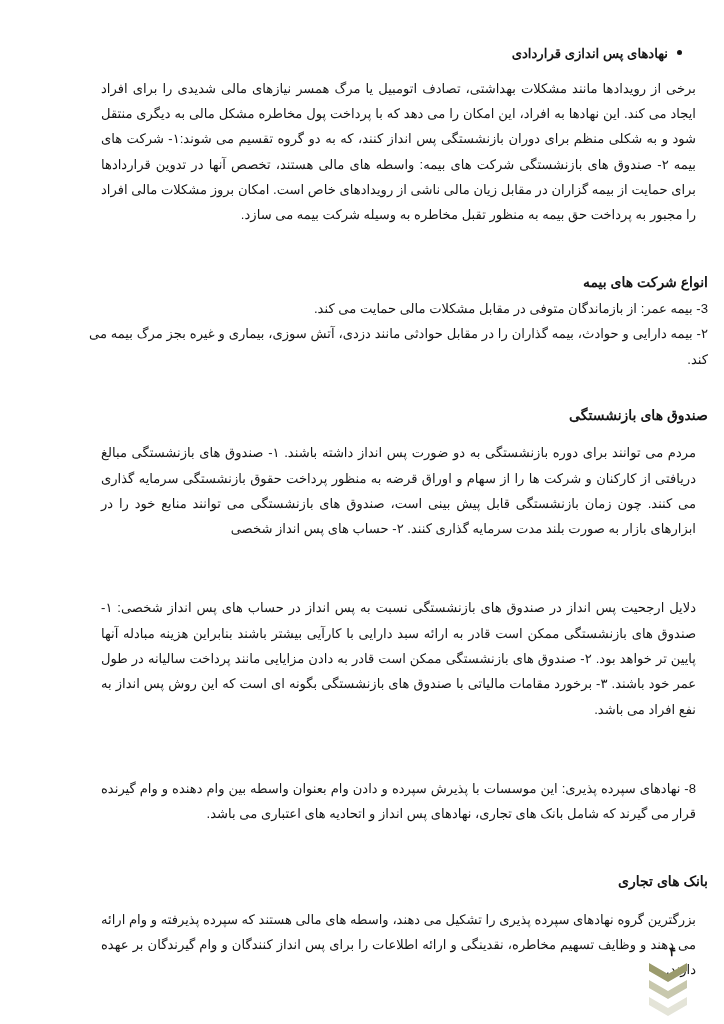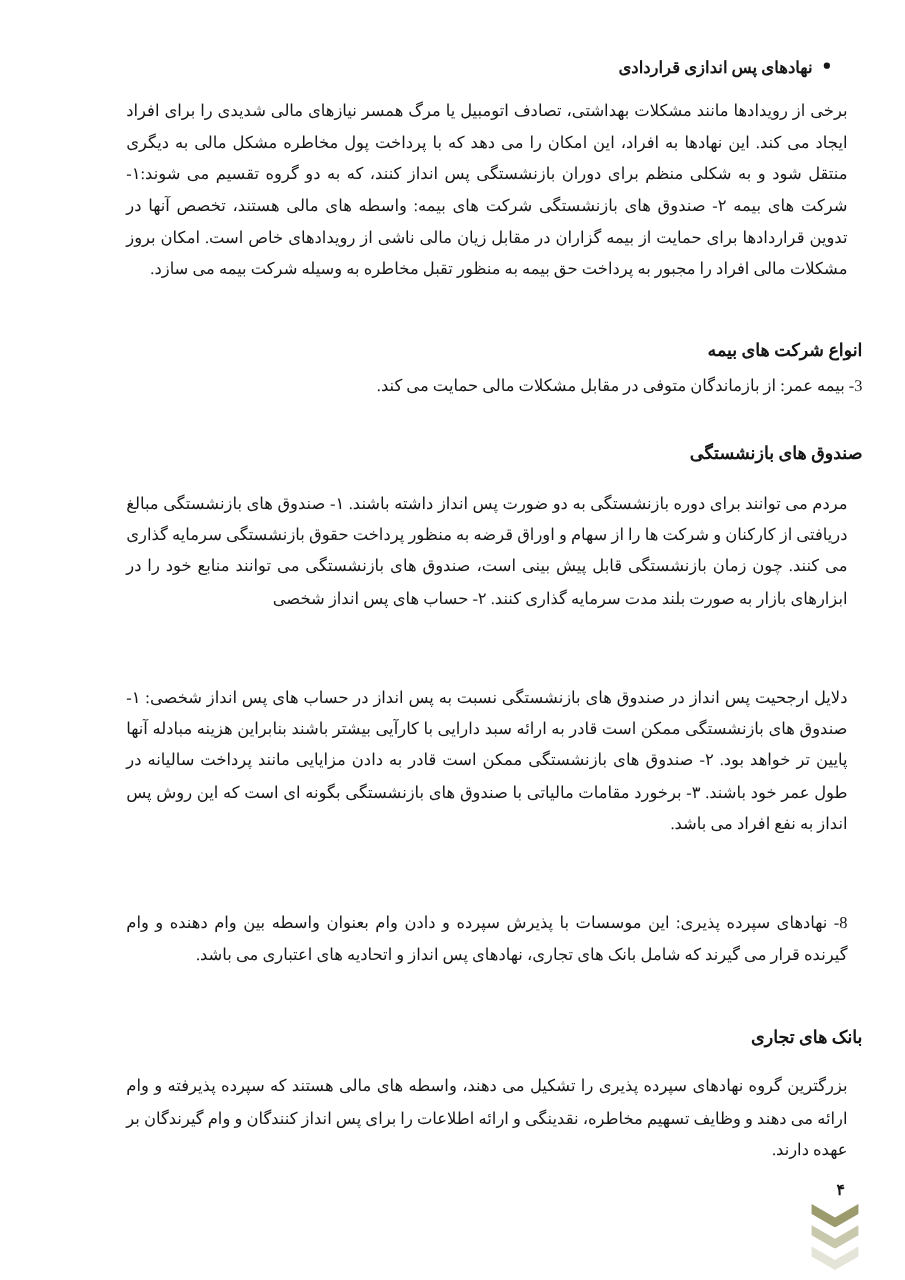--- a/index.html
+++ b/index.html
@@ -7,22 +7,22 @@
     margin: 0;
     padding: 0;
     background: #ffffff;
   }
   .page {
     position: relative;
     width: 669px;
     height: 1024px;
     background: #ffffff;
     box-sizing: border-box;
-    padding: 44px 34px 0 34px;
-    font-family: Liberation Serif, serif;
+    padding: 44px 16px 0 34px;
+    font-family: Liberation Sans, sans-serif;
     color: #161616;
     direction: rtl;
     overflow: hidden;
   }
 
   
   .bullet-heading {
     display: flex;
     flex-direction: row;
     align-items: baseline;
@@ -119,20 +119,21 @@
     <span class="bullet-dot"></span>
     <span>نهادهای پس اندازی قراردادی</span>
   </div>
 
   <p class="para">برخی از رویدادها مانند مشکلات بهداشتی، تصادف اتومبیل یا مرگ همسر نیازهای مالی شدیدی را برای افراد ایجاد می کند. این نهادها به افراد، این امکان را می دهد که با پرداخت پول مخاطره مشکل مالی به دیگری منتقل شود و به شکلی منظم برای دوران بازنشستگی پس انداز کنند، که به دو گروه تقسیم می شوند:۱- شرکت های بیمه ۲- صندوق های بازنشستگی شرکت های بیمه: واسطه های مالی هستند، تخصص آنها در تدوین قراردادها برای حمایت از بیمه گزاران در مقابل زیان مالی ناشی از رویدادهای خاص است. امکان بروز مشکلات مالی افراد را مجبور به پرداخت حق بیمه به منظور تقبل مخاطره به وسیله شرکت بیمه می سازد.</p>
 
   <div class="gap-lg"></div>
 
   <h2 class="sec-title">انواع شرکت های بیمه</h2>
   <p class="list-line">3- بیمه عمر: از بازماندگان متوفی در مقابل مشکلات مالی حمایت می کند.</p>
+  <p class="list-line">۲- بیمه دارایی و حوادث، بیمه گذاران را در مقابل حوادثی مانند دزدی، آتش سوزی، بیماری و غیره بجز مرگ بیمه می کند.</p>
 
   <div class="gap-lg"></div>
 
   <h2 class="sec-title">صندوق های بازنشستگی</h2>
   <p class="para">مردم می توانند برای دوره بازنشستگی به دو ضورت پس انداز داشته باشند. ۱- صندوق های بازنشستگی مبالغ دریافتی از کارکنان و شرکت ها را از سهام و اوراق قرضه به منظور پرداخت حقوق بازنشستگی سرمایه گذاری می کنند. چون زمان بازنشستگی قابل پیش بینی است، صندوق های بازنشستگی می توانند منابع خود را در ابزارهای بازار به صورت بلند مدت سرمایه گذاری کنند. ۲- حساب های پس انداز شخصی</p>
 
   <div class="gap-lg"></div>
 
   <p class="para">دلایل ارجحیت پس انداز در صندوق های بازنشستگی نسبت به پس انداز در حساب های پس انداز شخصی: ۱-صندوق های بازنشستگی ممکن است قادر به ارائه سبد دارایی با کارآیی بیشتر باشند بنابراین هزینه مبادله آنها پایین تر خواهد بود. ۲- صندوق های بازنشستگی ممکن است قادر به دادن مزایایی مانند پرداخت سالیانه در طول عمر خود باشند. ۳- برخورد مقامات مالیاتی با صندوق های بازنشستگی بگونه ای است که این روش پس انداز به نفع افراد می باشد.</p>
 

